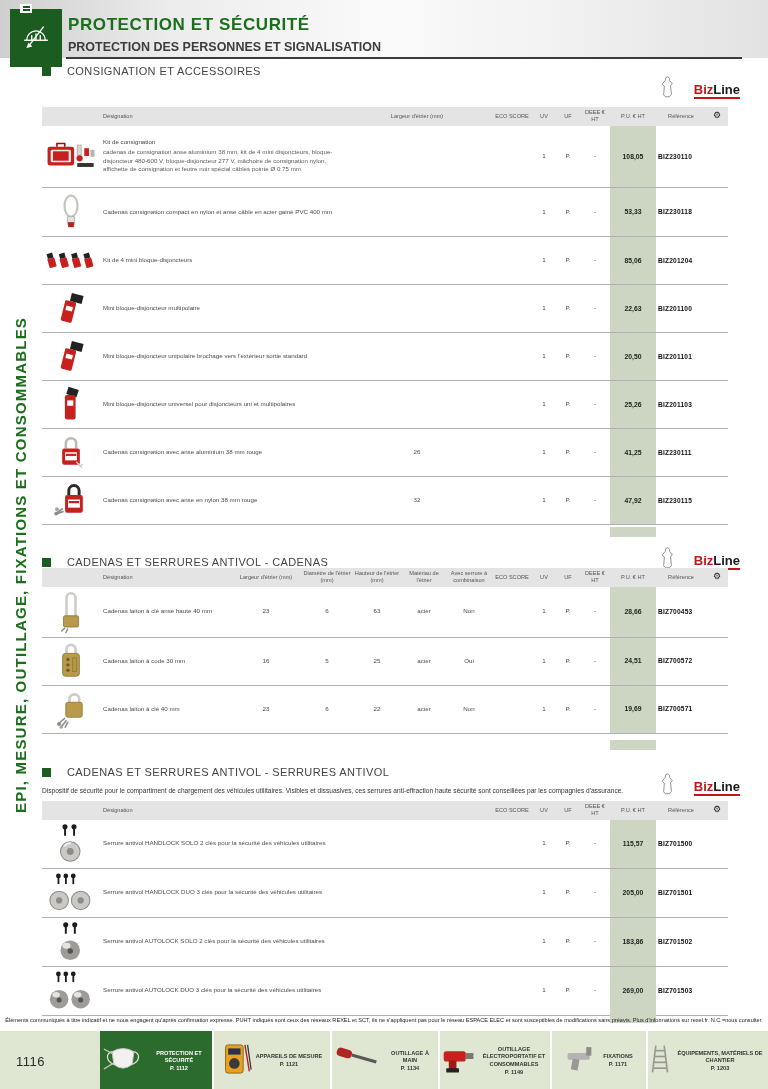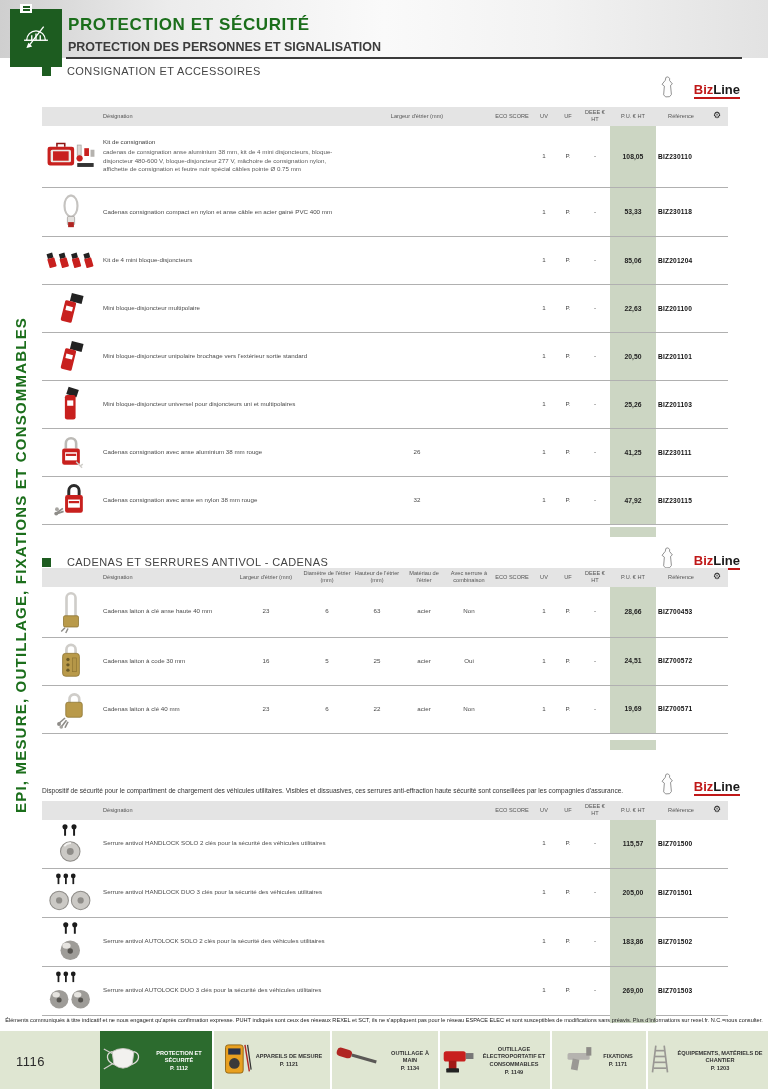--- a/index.html
+++ b/index.html
@@ -439,20 +439,24 @@
             <td>-</td>
             <td class="pu">19,69</td>
             <td class="ref">BIZ700571</td>
             <td></td>
           </tr>
         </tbody>
       </table>
     </div>
   <div class="pu-ext" style="top:740px;"></div>
 
+  <div class="sec-head" style="top:766px;">
+    <span class="sec-square"></span>
+    <span class="sec-label">CADENAS ET SERRURES ANTIVOL - SERRURES ANTIVOL</span>
+  </div>
   <div class="bizline" style="top:772px;">
     <svg width="16" height="24" viewBox="0 0 22 30">
         <path d="M8 2 a3.2 3.2 0 0 1 5 3.8 l4 5 -2.5 2 1.2 12.5 -2.5 3 -5.5 .3 -2.7 -2.8 1 -12 -3.2 -2.5 4.5 -5.5 z" fill="#fdfdfd" stroke="#777" stroke-width="1.1" stroke-linejoin="round"></path>
       </svg>
     <span class="bztxt"><span class="bz-red">Biz</span><span class="bz-black">Line</span></span>
   </div>
   <div class="sec-intro" style="top:787px;">Dispositif de sécurité pour le compartiment de chargement des véhicules utilitaires. Visibles et dissuasives, ces serrures anti-effraction haute sécurité sont conseillées par les compagnies d'assurance.</div>
   <div class="twrap" id="table-2" style="top:801px;">
       <table class="ptable">
         <colgroup>

